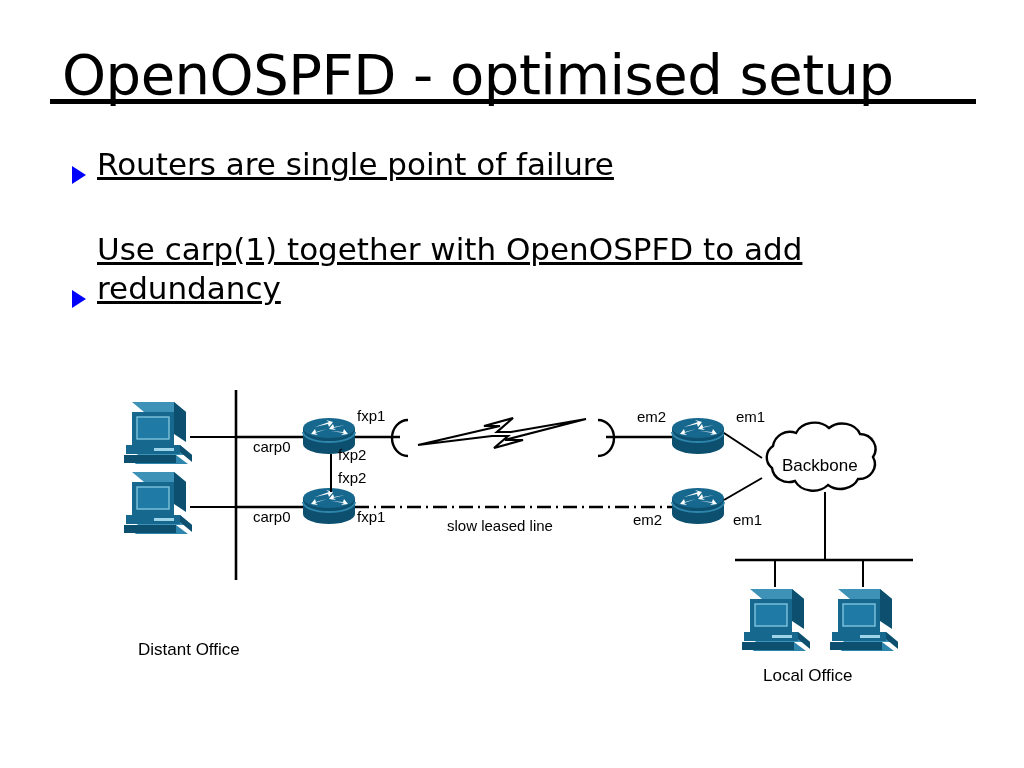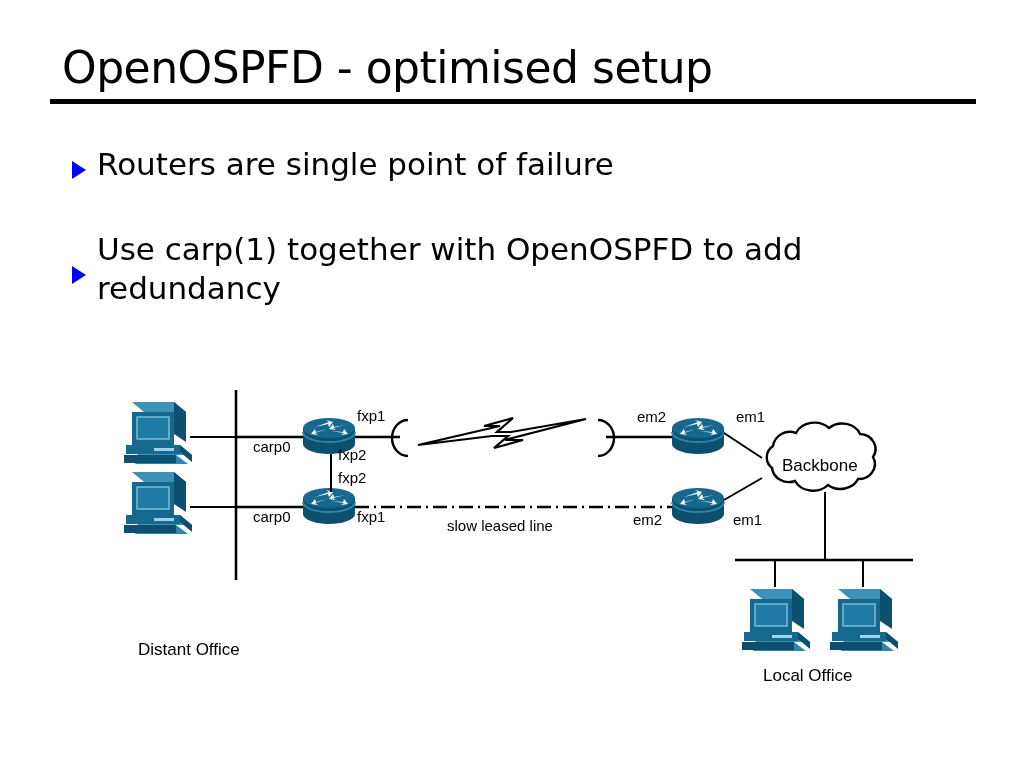--- a/index.html
+++ b/index.html
@@ -14,21 +14,21 @@
     overflow: hidden;
     font-family: "DejaVu Sans", sans-serif;
     color: #000000;
   }
 
   
   #slide-title {
     position: absolute;
     left: 62px;
     top: 44px;
-    font-size: 44px;
+    font-size: 56px;
     font-weight: 400;
     letter-spacing: -0.5px;
     line-height: 1.1;
     white-space: nowrap;
   }
   #title-rule {
     position: absolute;
     left: 50px;
     top: 99px;
     width: 926px;
@@ -38,22 +38,23 @@
 
   
   #bullet-list {
     position: absolute;
     left: 72px;
     top: 145px;
     width: 880px;
   }
   .bullet-row {
     display: flex;
-    align-items: center;
+    align-items: flex-end;
     margin-bottom: 46px;
+    text-decoration: underline;
   }
   .bullet-marker {
     width: 0;
     height: 0;
     border-top: 9px solid transparent;
     border-bottom: 9px solid transparent;
     border-left: 14px solid #0000ff;
     flex: 0 0 auto;
     margin-top: 11px;
     margin-right: 11px;

